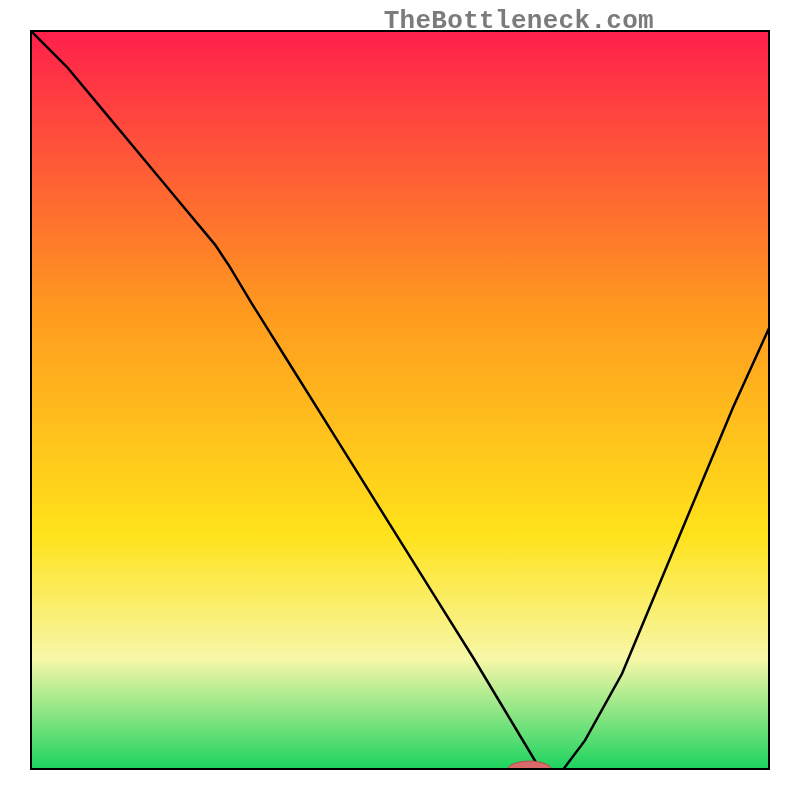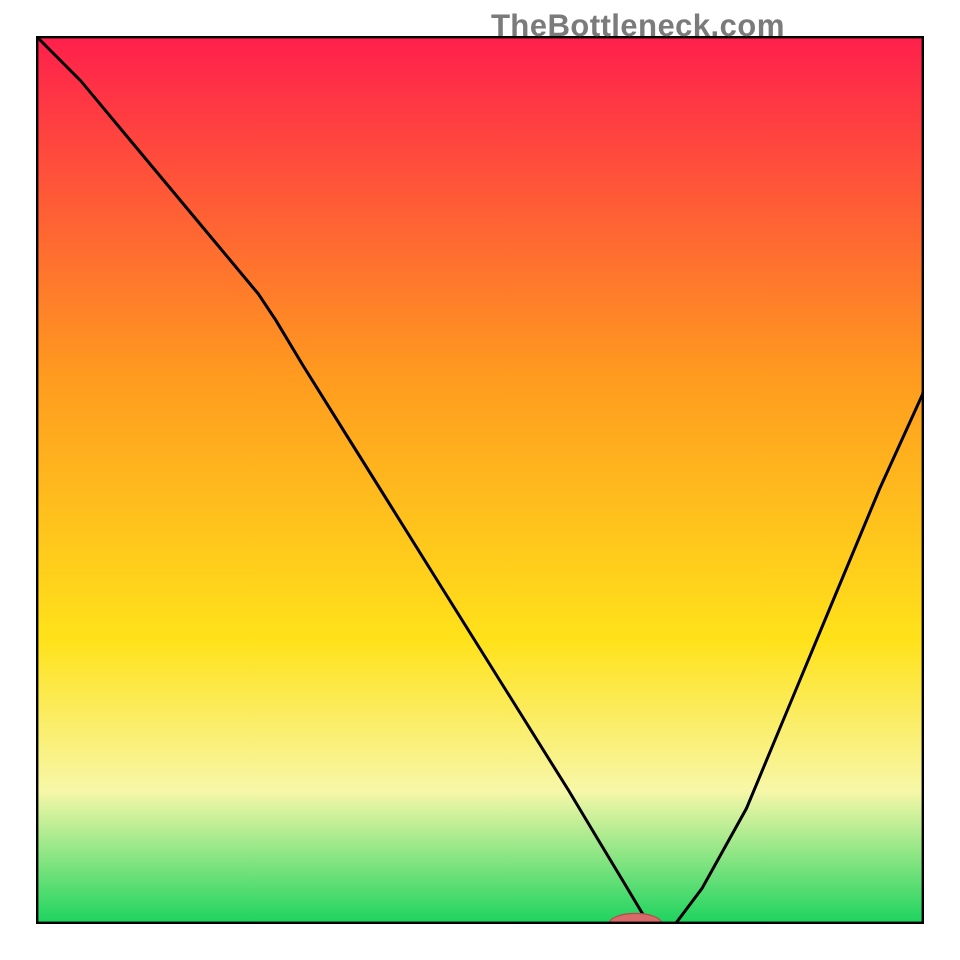--- a/index.html
+++ b/index.html
@@ -8,20 +8,21 @@
     width: 800px;
     height: 800px;
     overflow: hidden;
     background: #fff;
     font-family: Arial, Helvetica, sans-serif;
   }
   .stage {
     position: relative;
     width: 664px;
     height: 800px;
+    font-family: Liberation Mono, monospace;
   }
   .watermark {
     position: absolute;
     top: 6px;
     right: 10px;
     color: #7b7b7b;
     font-size: 26px;
     font-weight: 600;
     letter-spacing: 0.3px;
     z-index: 20;

